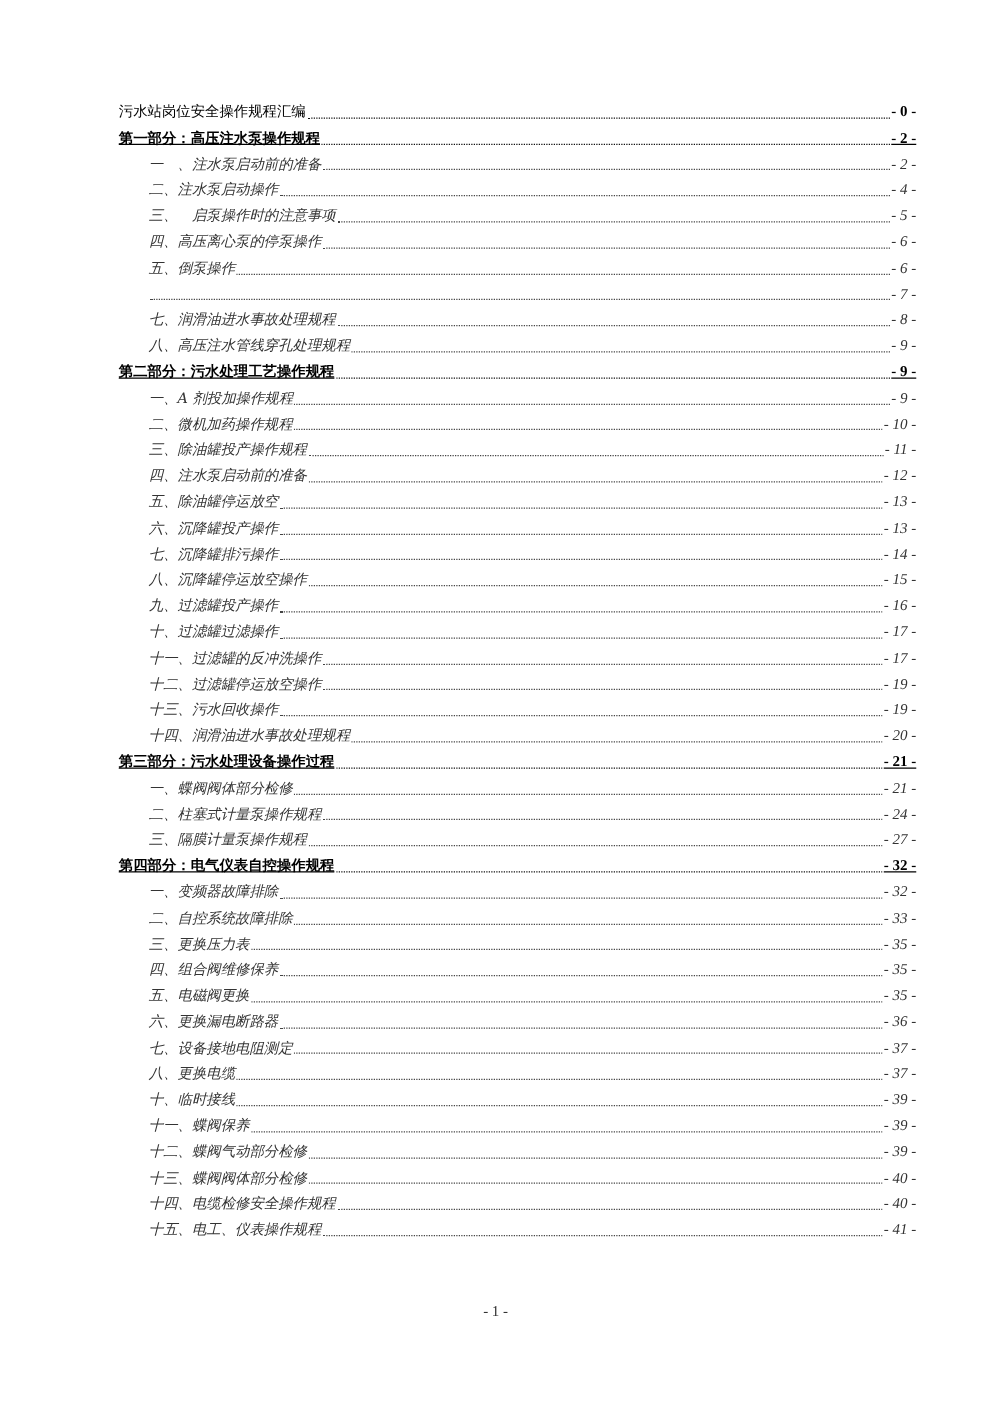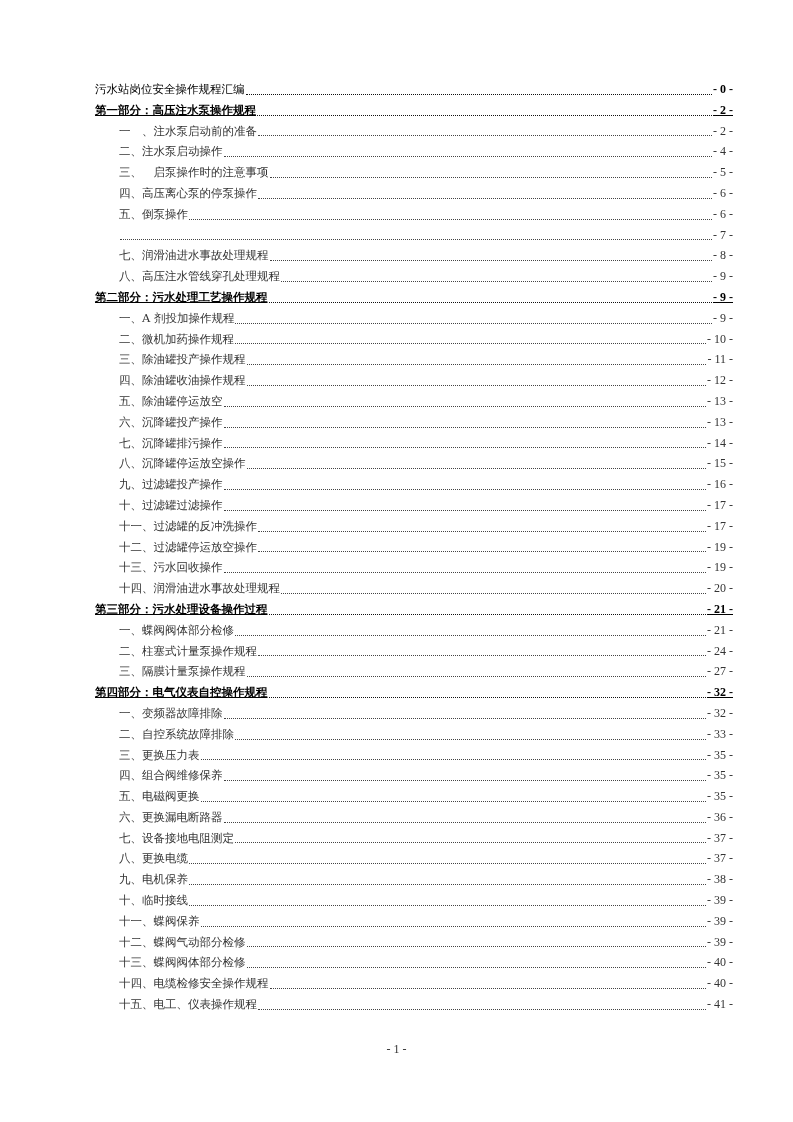--- a/index.html
+++ b/index.html
@@ -1,21 +1,21 @@
 <!DOCTYPE html>
 <html><head>
   <meta charset="utf-8">
   <style>
     html, body { margin: 0; padding: 0; background: #ffffff; }
     body { width: 793px; height: 1122px; position: relative; overflow: hidden;
            font-family: "DejaVu Serif", "Liberation Serif", serif; color: #1a1a1a; }
     .toc { position: absolute; left: 95px; top: 79px; width: 638px; }
     .row { display: flex; align-items: flex-end; height: 20.8px; line-height: 20.8px;
            font-size: 11.5px; white-space: nowrap; }
-    .row.level-1 { padding-left: 24px; color: #333; }
+    .row.level-1 { padding-left: 24px; color: #333; font-style: italic; }
     .row.level-0 { font-weight: bold; color: #000; text-decoration: underline; }
     .row.title { font-weight: normal; color: #000; }
     .label { flex: 0 0 auto; }
     .leader { flex: 1 1 auto; overflow: hidden; margin: 0 1px; position: relative; height: 100%; }
     .leader::after { content: ""; position: absolute; left: 0; right: 0; bottom: 5px;
                      border-bottom: 1px dotted #444; }
     .row.level-0 .leader::after, .row.title .leader::after { border-bottom: 1.5px dotted #111; }
     .page { flex: 0 0 auto; font-family: "Liberation Serif", serif; font-size: 12px; }
     .row.level-0 .page, .row.title .page { font-weight: bold; }
     .footer { position: absolute; left: 0; width: 793px; top: 1042px; text-align: center;
@@ -88,21 +88,21 @@
       <span class="label">二、微机加药操作规程</span>
       <span class="leader"></span>
       <span class="page">- 10 -</span>
     </div>
     <div class="row level-1">
       <span class="label">三、除油罐投产操作规程</span>
       <span class="leader"></span>
       <span class="page">- 11 -</span>
     </div>
     <div class="row level-1">
-      <span class="label">四、除油罐收油操作规程</span>
+      <span class="label">四、注水泵启动前的准备</span>
       <span class="leader"></span>
       <span class="page">- 12 -</span>
     </div>
     <div class="row level-1">
       <span class="label">五、除油罐停运放空</span>
       <span class="leader"></span>
       <span class="page">- 13 -</span>
     </div>
     <div class="row level-1">
       <span class="label">六、沉降罐投产操作</span>
@@ -206,25 +206,20 @@
     </div>
     <div class="row level-1">
       <span class="label">七、设备接地电阻测定</span>
       <span class="leader"></span>
       <span class="page">- 37 -</span>
     </div>
     <div class="row level-1">
       <span class="label">八、更换电缆</span>
       <span class="leader"></span>
       <span class="page">- 37 -</span>
-    </div>
-    <div class="row level-1">
-      <span class="label">九、电机保养</span>
-      <span class="leader"></span>
-      <span class="page">- 38 -</span>
     </div>
     <div class="row level-1">
       <span class="label">十、临时接线</span>
       <span class="leader"></span>
       <span class="page">- 39 -</span>
     </div>
     <div class="row level-1">
       <span class="label">十一、蝶阀保养</span>
       <span class="leader"></span>
       <span class="page">- 39 -</span>

